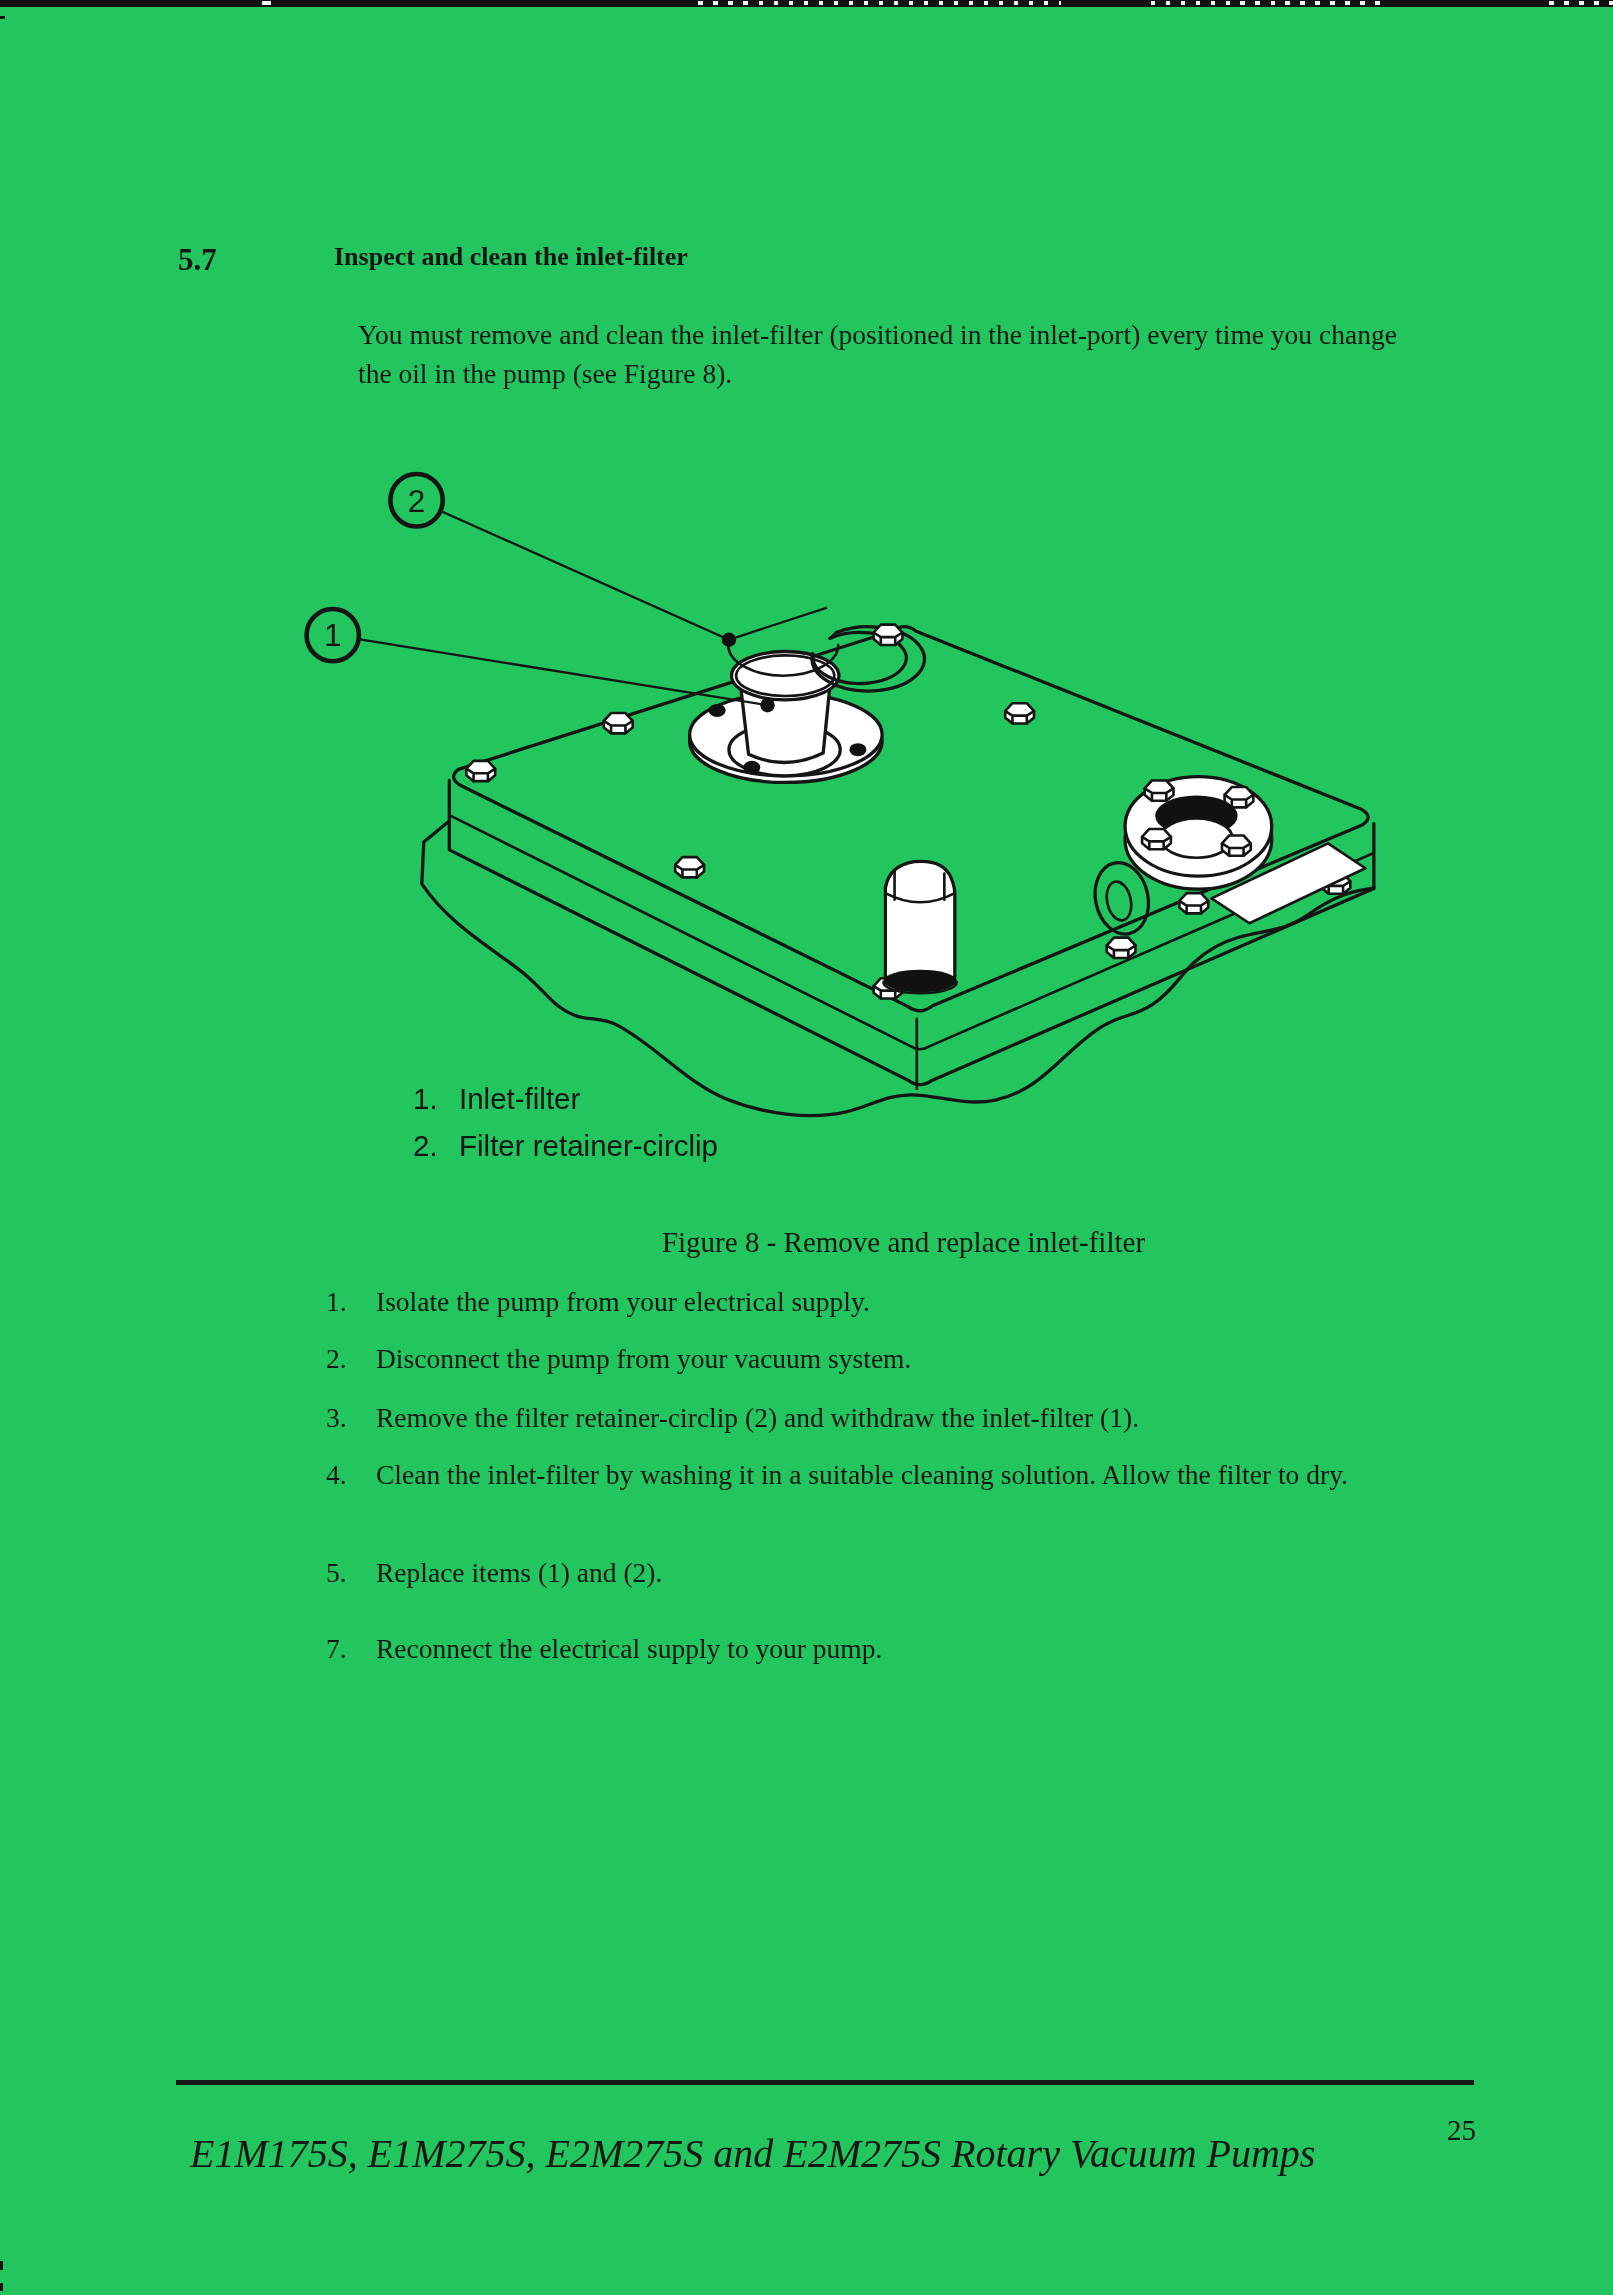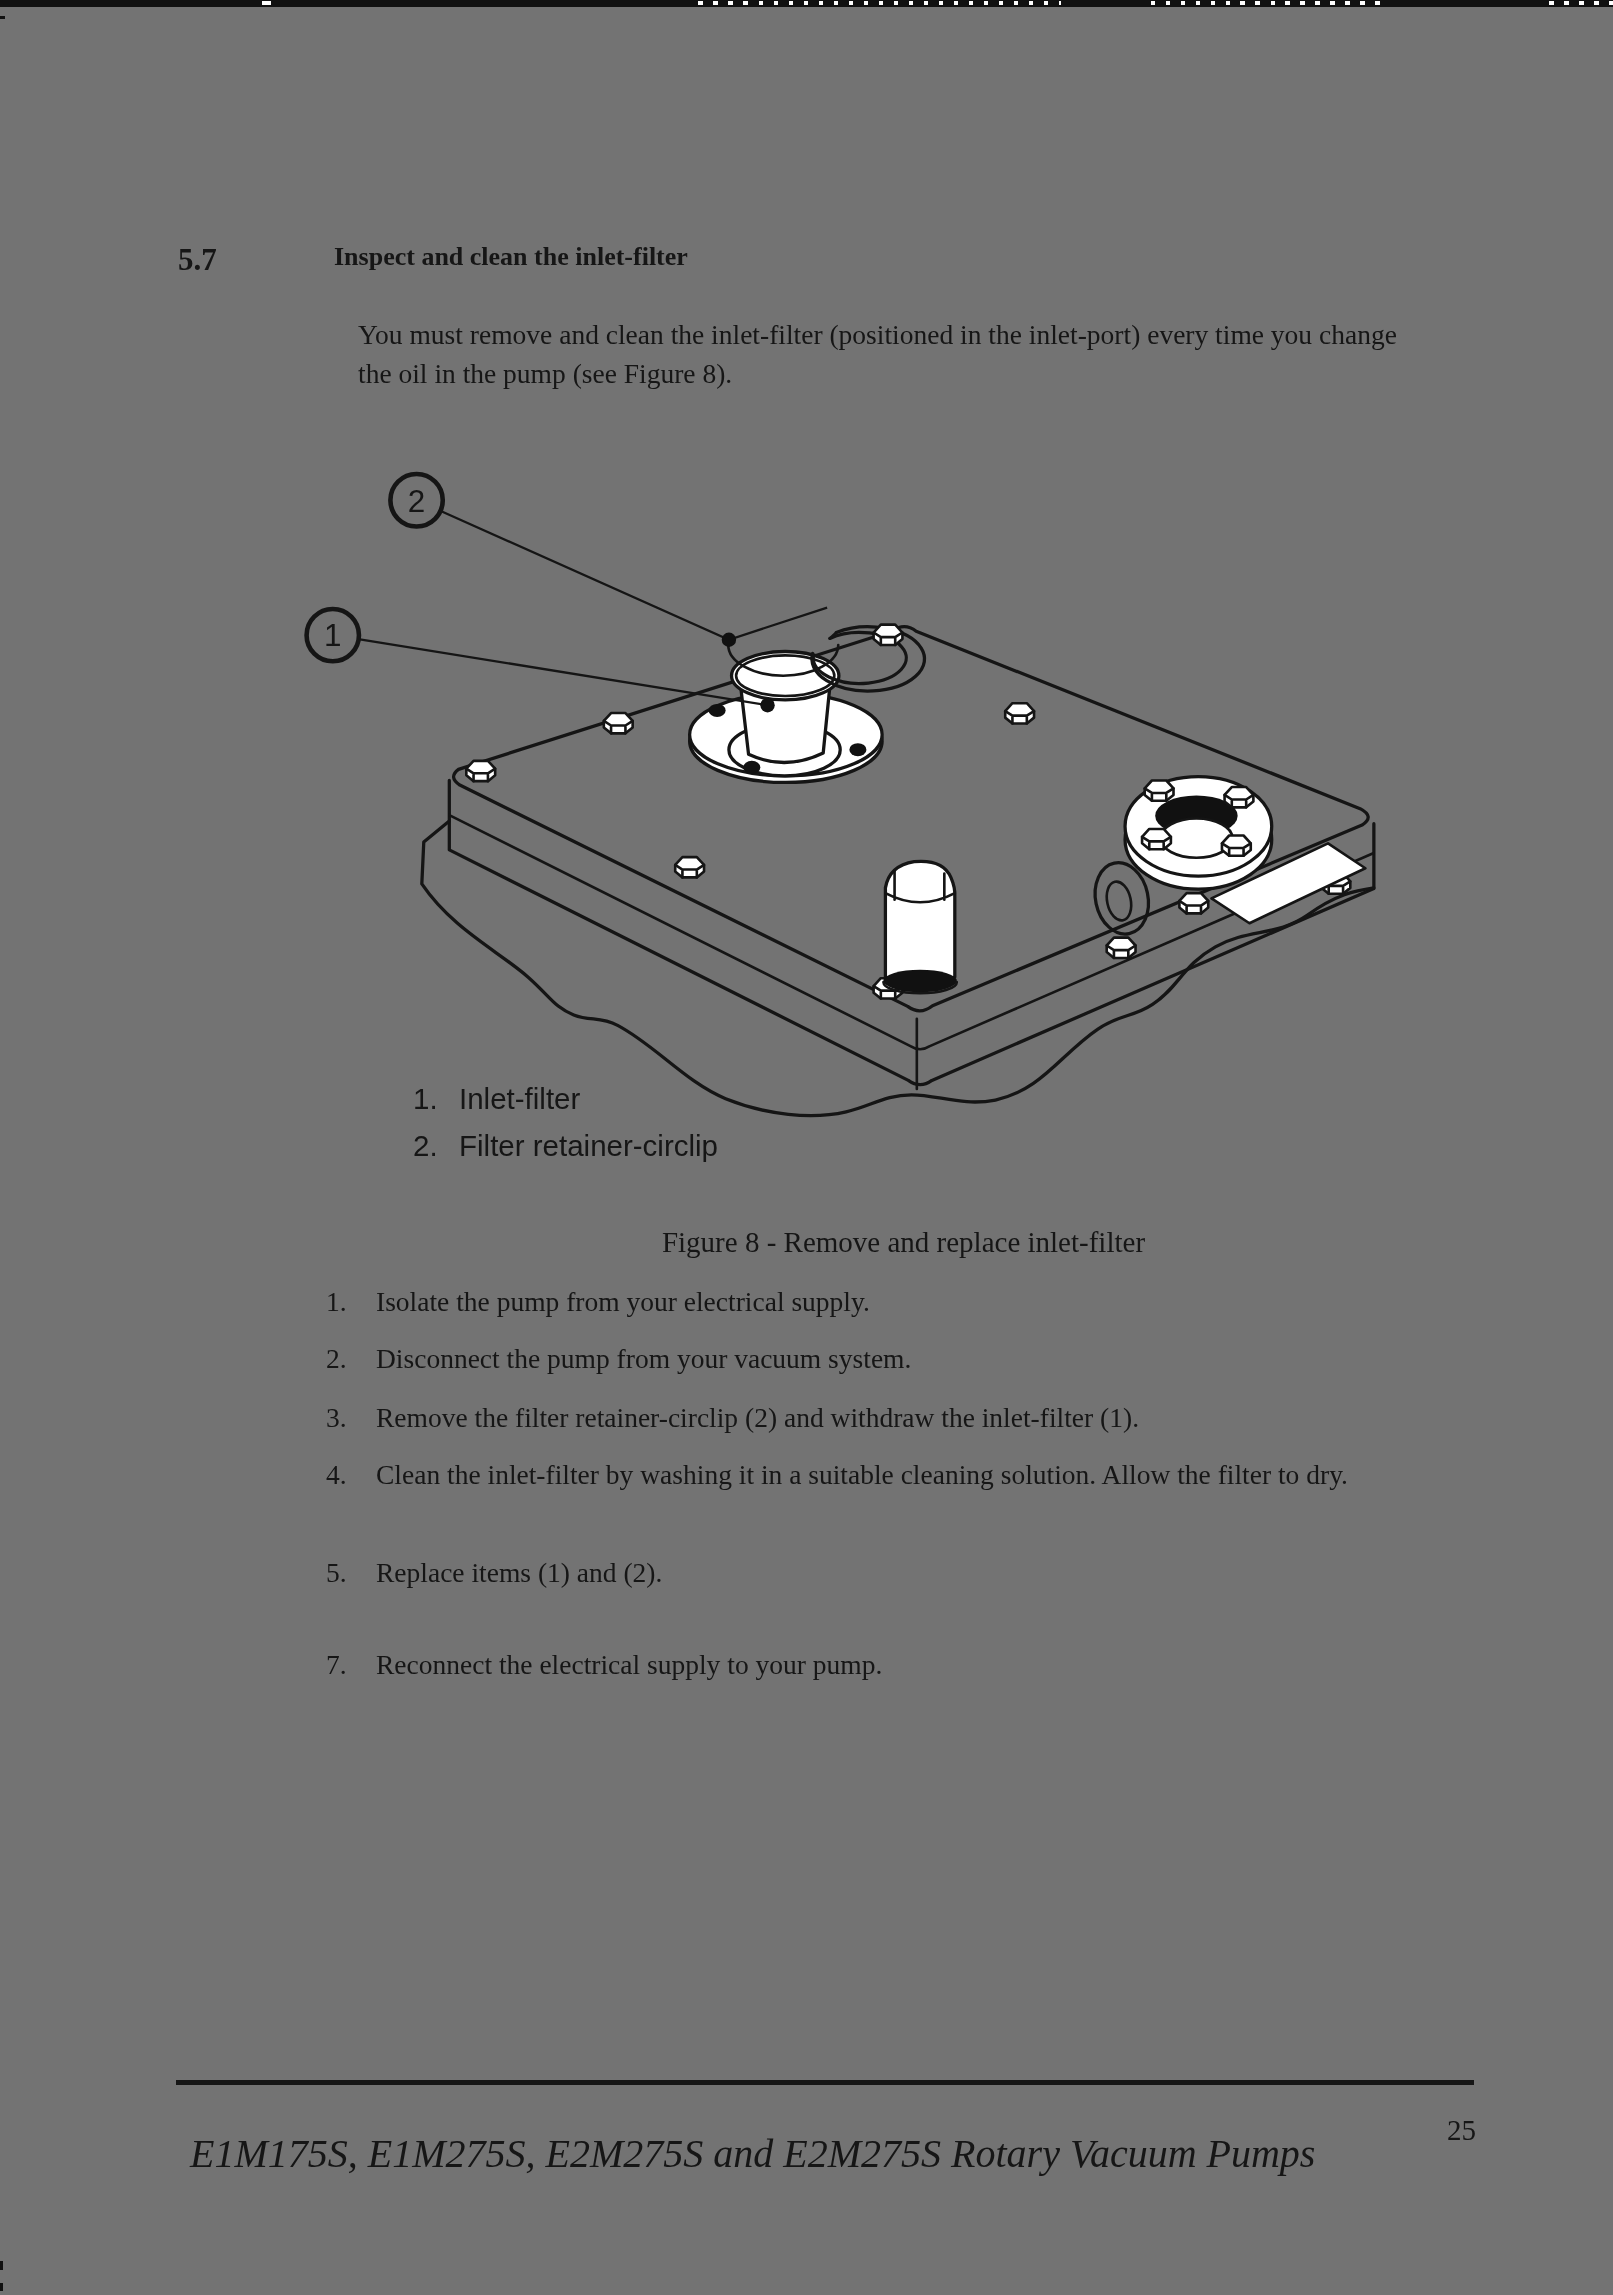--- a/index.html
+++ b/index.html
@@ -1,16 +1,16 @@
 <!DOCTYPE html>
 <html style="font-size:10.5px"><head>
 <meta charset="utf-8">
 <style>
   html,body{margin:0;padding:0;background:#e8e8e8;}
-  #page{position:relative;width:1613px;height:2295px;background:#737373;overflow:hidden;
+  #page{position:relative;width:1613px;height:2295px;background:#22c55e;overflow:hidden;
         font-family:"Liberation Serif",serif;color:#161616;}
   
   .topbar{position:absolute;left:0;top:0;width:1613px;height:6.5px;background:#111;}
   .dashes{position:absolute;top:1.3px;height:3.9px;
           background:repeating-linear-gradient(90deg,transparent 0 10.5px,#fff 10.5px 15px);}
   .speck{position:absolute;background:#111;}
   
   .secnum{position:absolute;left:178px;top:242px;font-size:31px;font-weight:bold;white-space:nowrap;}
   .sectitle{position:absolute;left:334px;top:242px;font-size:26px;font-weight:bold;white-space:nowrap;}
   .introline{position:absolute;left:334px;font-size:27.5px;white-space:nowrap;margin-left:24px;}
@@ -141,20 +141,20 @@
     <span class="legend-num">2.</span><span>Filter retainer-circlip</span>
   </div>
 
   <div class="caption">Figure 8 - Remove and replace inlet-filter</div>
 
   <div class="step" style="top:1286px;"><span class="step-num">1.</span><span>Isolate the pump from your electrical supply.</span></div>
   <div class="step" style="top:1343px;"><span class="step-num">2.</span><span>Disconnect the pump from your vacuum system.</span></div>
   <div class="step" style="top:1402px;"><span class="step-num">3.</span><span>Remove the filter retainer-circlip (2) and withdraw the inlet-filter (1).</span></div>
   <div class="step" style="top:1459px;"><span class="step-num">4.</span><span>Clean the inlet-filter by washing it in a suitable cleaning solution. Allow the filter to dry.</span></div>
   <div class="step" style="top:1517px;margin-top:40px;"><span class="step-num">5.</span><span>Replace items (1) and (2).</span></div>
-  <div class="step" style="top:1633px;margin-top:16px;"><span class="step-num">7.</span><span>Reconnect the electrical supply to your pump.</span></div>
+  <div class="step" style="top:1633px;"><span class="step-num">7.</span><span>Reconnect the electrical supply to your pump.</span></div>
 
   <div class="rule"></div>
   <div class="foot-title">E1M175S, E1M275S, E2M275S and E2M275S Rotary Vacuum Pumps</div>
   <div class="foot-page">25</div>
 
 </div>
 
 
 </body></html>

